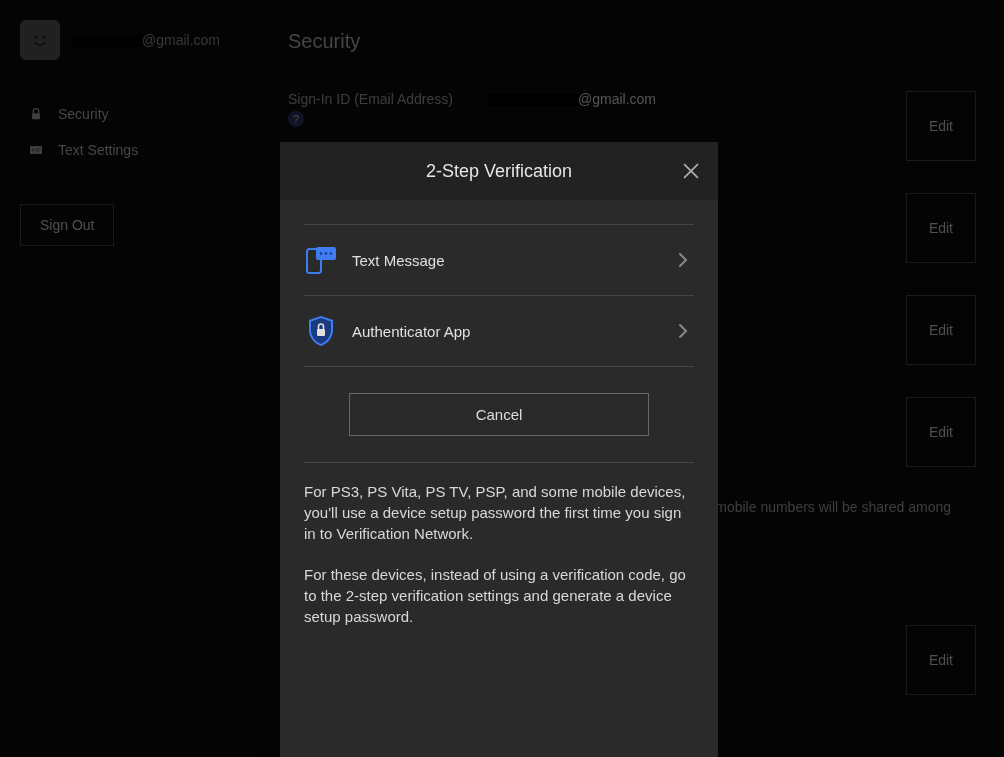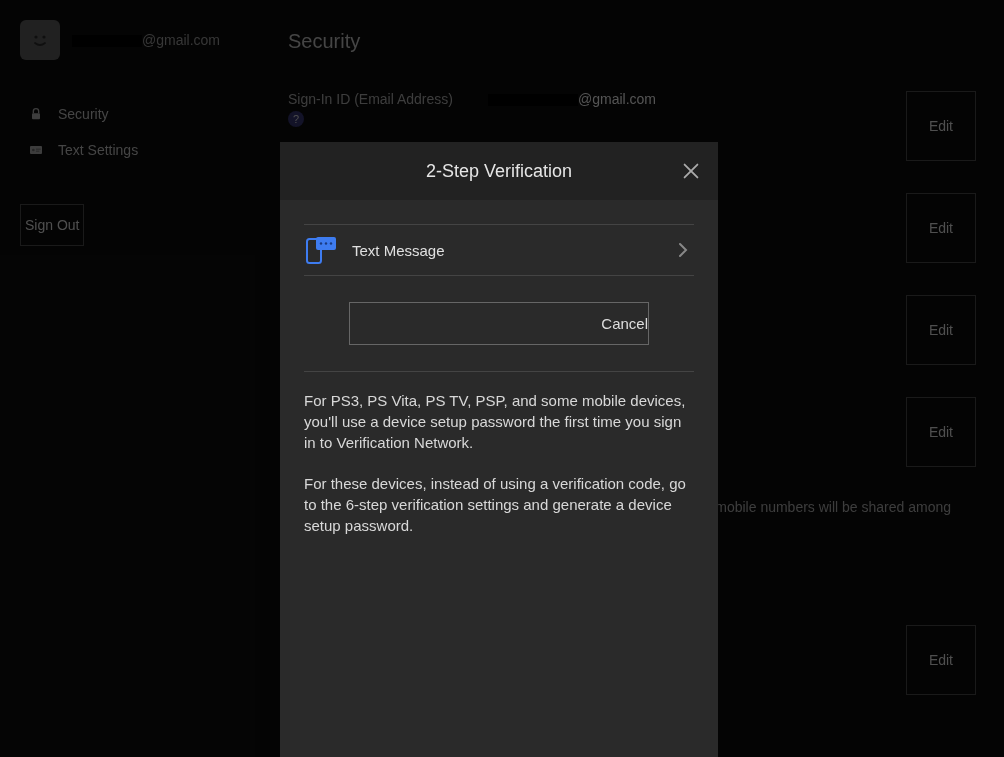--- a/index.html
+++ b/index.html
@@ -55,21 +55,21 @@
       gap: 14px;
       padding: 10px 12px;
       color: #999;
       font-size: 14px;
       cursor: pointer;
     }
     .nav-item svg { width: 16px; height: 16px; flex-shrink: 0; }
     .signout-btn {
       margin-top: 36px;
       margin-left: 4px;
-      padding: 12px 4px;
+      padding: 12px 19px;
       border: 1px solid #3a3a3a;
       color: #b0b0b0;
       background: transparent;
       font-size: 14px;
       cursor: pointer;
     }
     .main {
       flex: 1;
       padding: 30px 28px 20px 18px;
     }
@@ -192,21 +192,21 @@
     .modal-body::-webkit-scrollbar-thumb { background: #555; border-radius: 3px; }
     .m-text {
       font-size: 15px;
       line-height: 1.4;
       margin-bottom: 20px;
     }
     .option {
       display: flex;
       align-items: center;
       gap: 14px;
-      padding: 8px 0;
+      padding: 18px 0;
       border-bottom: 1px solid #444;
       cursor: pointer;
     }
     .option:first-of-type { border-top: 1px solid #444; }
     .option .icon-slot {
       width: 34px;
       height: 34px;
       display: flex;
       align-items: center;
       justify-content: center;
@@ -223,21 +223,20 @@
     .cancel-btn {
       display: block;
       margin: 26px auto;
       width: 300px;
       padding: 12px 0;
       border: 1px solid #666;
       background: transparent;
       color: #ddd;
       font-size: 15px;
       cursor: pointer;
-      text-align: right;
     }
     .divider {
       border: none;
       border-top: 1px solid #444;
       margin: 12px 0 18px;
     }
   </style>
 </head>
 <body>
 
@@ -342,21 +341,35 @@
           <circle cx="22" cy="8.5" r="1.2" fill="#1a3a80"></circle>
           <circle cx="27" cy="8.5" r="1.2" fill="#1a3a80"></circle>
         </svg>
       </div>
       <span class="label">Text Message</span>
       <svg class="chev" width="10" height="16" viewBox="0 0 10 16">
         <path d="M2 2 L8 8 L2 14" stroke="currentColor" stroke-width="2" fill="none" stroke-linecap="round"></path>
       </svg>
     </div>
 
+    <div class="option">
+      <div class="icon-slot">
+        <svg width="30" height="34" viewBox="0 0 30 34">
+          <path d="M15 2 L27 6 V16 C27 24 21 30 15 32 C9 30 3 24 3 16 V6 Z" fill="#3e7cf0"></path>
+          <path d="M15 4 L25 7.5 V16 C25 23 20 28 15 30 C10 28 5 23 5 16 V7.5 Z" fill="#1a3a80"></path>
+          <rect x="11" y="15" width="8" height="7" rx="1" fill="#e0e0e0"></rect>
+          <path d="M12.5 15 V12.5 a2.5 2.5 0 0 1 5 0 V15" stroke="#e0e0e0" stroke-width="1.6" fill="none"></path>
+        </svg>
+      </div>
+      <span class="label">Authenticator App</span>
+      <svg class="chev" width="10" height="16" viewBox="0 0 10 16">
+        <path d="M2 2 L8 8 L2 14" stroke="currentColor" stroke-width="2" fill="none" stroke-linecap="round"></path>
+      </svg>
+    </div>
 
     <button class="cancel-btn">Cancel</button>
 
     <hr class="divider">
 
     <p class="m-text">For PS3, PS Vita, PS TV, PSP, and some mobile devices, you'll use a device setup password the first time you sign in to Verification Network.</p>
-    <p class="m-text">For these devices, instead of using a verification code, go to the 6-step verification settings and generate a device setup password.</p>
+    <p class="m-text">For these devices, instead of using a verification code, go to the 2-step verification settings and generate a device setup password.</p>
   </div>
 </div>
 
 </body></html>

